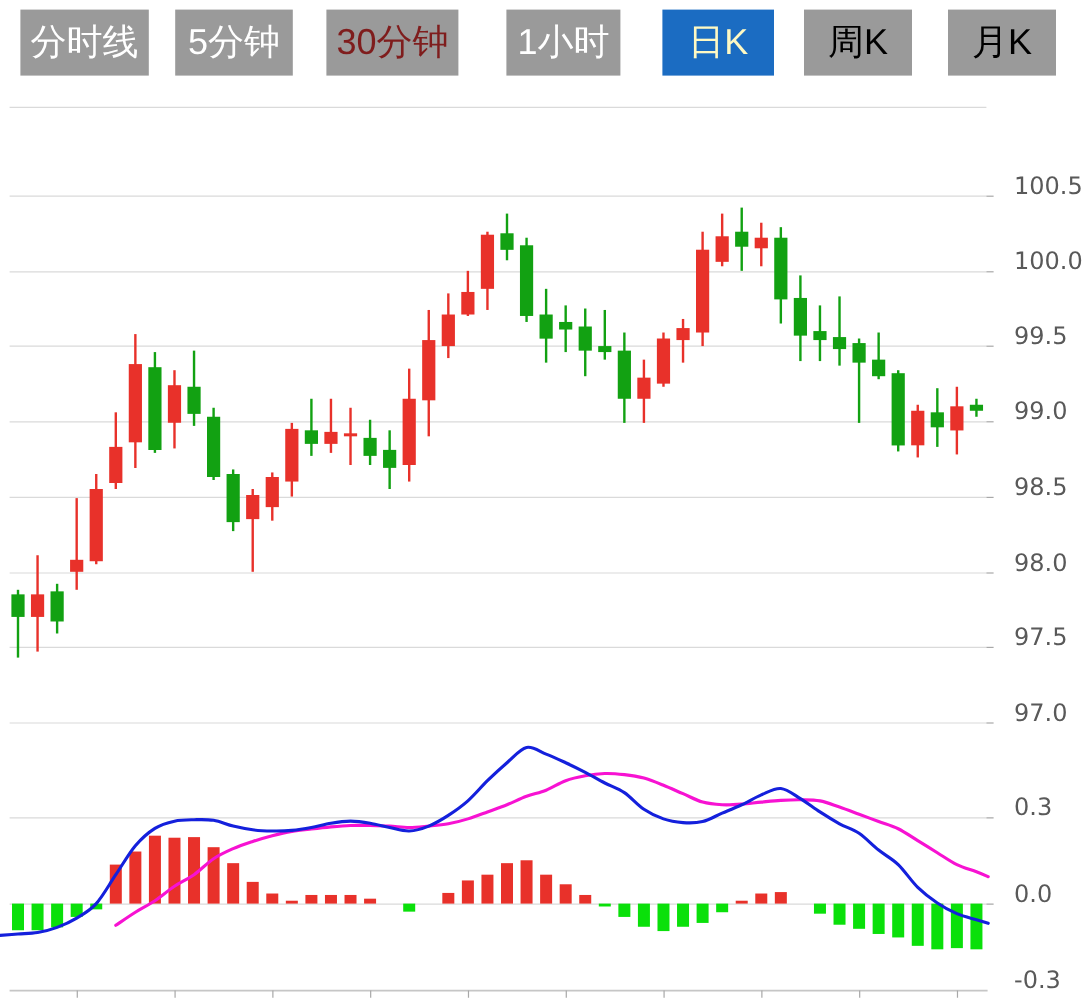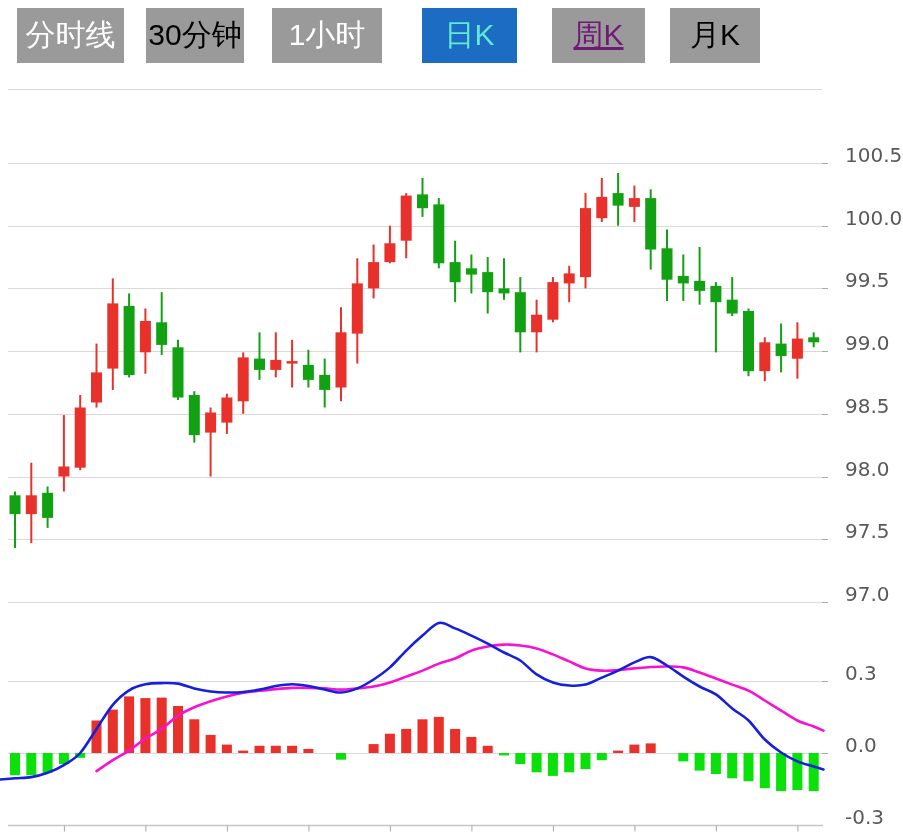--- a/index.html
+++ b/index.html
@@ -20,24 +20,25 @@
   .tab:nth-child(6){width:90px;margin-left:25px}
   .tab:nth-child(7){width:90px;margin-left:30px}
   svg.chart{position:absolute;left:0;top:0;z-index:1}
   text{font-family:"DejaVu Sans","Liberation Sans",sans-serif}
 </style>
 </head>
 <body>
 
 <div class="tabbar">
     <div class="tab" style="background: rgb(154, 154, 154); color: rgb(255, 255, 255);">分时线</div>
-    <div class="tab" style="background: rgb(154, 154, 154); color: #000000;">30分钟</div>
+    <div class="tab" style="background: rgb(154, 154, 154); color: rgb(255, 255, 255);">5分钟</div>
+    <div class="tab" style="background: rgb(154, 154, 154); color: #7f1d1d;">30分钟</div>
     <div class="tab" style="background: rgb(154, 154, 154); color: rgb(255, 255, 255);">1小时</div>
-    <div class="tab active" style="background: rgb(27, 108, 194); color: #5eead4;">日K</div>
-    <div class="tab" style="background: rgb(154, 154, 154); color: #701a75; text-decoration: underline;">周K</div>
+    <div class="tab active" style="background: rgb(27, 108, 194); color: #fef9c3;">日K</div>
+    <div class="tab" style="background: rgb(154, 154, 154); color: #000000;">周K</div>
     <div class="tab" style="background: rgb(154, 154, 154); color: #000000;">月K</div>
   </div>
 
 <svg class="chart" width="903" height="832" viewBox="0 0 903 832">
     <line x1="8" x2="822" y1="89.5" y2="89.5" stroke="#dadada" stroke-width="1"></line>
     <line x1="8" x2="822" y1="163.5" y2="163.5" stroke="#dadada" stroke-width="1"></line>
     <line x1="822" x2="828" y1="163.5" y2="163.5" stroke="#a8a8a8" stroke-width="1"></line>
     <text x="845" y="161.5" font-size="20" fill="#595959">100.5</text>
     <line x1="8" x2="822" y1="226.5" y2="226.5" stroke="#dadada" stroke-width="1"></line>
     <line x1="822" x2="828" y1="226.5" y2="226.5" stroke="#a8a8a8" stroke-width="1"></line>

